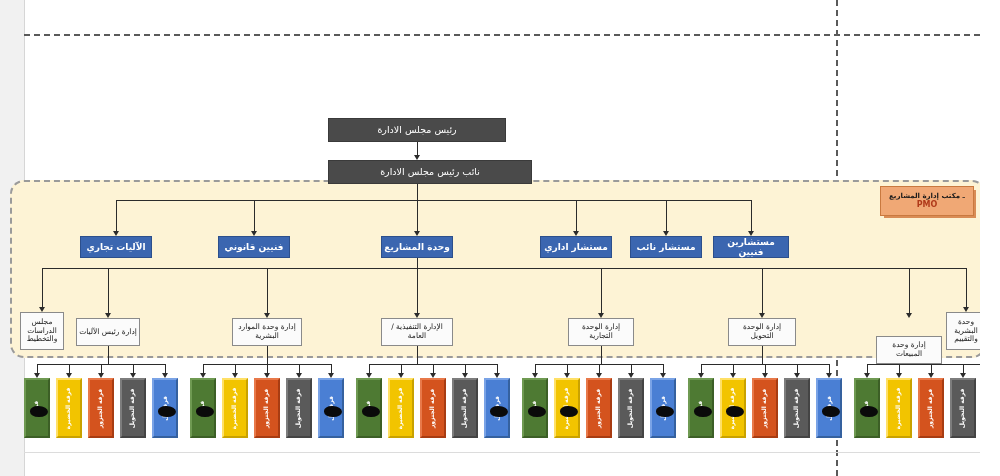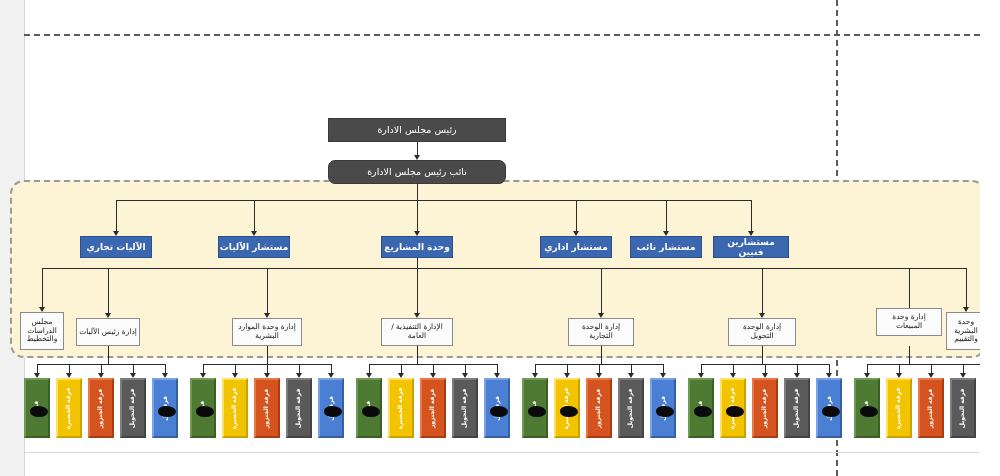--- a/index.html
+++ b/index.html
@@ -107,20 +107,24 @@
 
   <div class="gutter-left"></div>
   <div class="page-edge"></div>
 
   <div class="pb pb-h"></div>
   <div class="pb pb-v"></div>
   <div class="pb pb-bottom"></div>
 
   <div class="pmo-panel"></div>
 
+  <div class="pmo-badge">
+    <span>ـ مكتب إدارة المشاريع</span>
+    <span class="pmo-abbr">PMO</span>
+  </div>
 
   <div id="connectors">
       <div class="ln ln-v" style="left: 417px; top: 142px; height: 13px;"></div>
       <div class="arw" style="left: 413.5px; top: 155px;"></div>
       <div class="ln ln-v" style="left: 417px; top: 184px; height: 16px;"></div>
       <div class="ln ln-h" style="left: 116px; top: 200px; width: 635px;"></div>
       <div class="ln ln-v" style="left: 116px; top: 200px; height: 31px;"></div>
       <div class="arw" style="left: 112.5px; top: 231px;"></div>
       <div class="ln ln-v" style="left: 254px; top: 200px; height: 31px;"></div>
       <div class="arw" style="left: 250.5px; top: 231px;"></div>
@@ -221,31 +225,31 @@
       <div class="ln ln-v" style="left: 963px; top: 364px; height: 9px;"></div>
       <div class="arw" style="left: 959.5px; top: 373px;"></div>
       <div class="ln ln-v" style="left: 995px; top: 364px; height: 9px;"></div>
       <div class="arw" style="left: 991.5px; top: 373px;"></div>
     </div>
 
   <div id="exec-layer">
       <div class="node node-dark" style="left: 328px; top: 118px; width: 178px; height: 24px;">
         <span>رئيس مجلس الادارة</span>
       </div>
-      <div class="node node-dark" style="left: 328px; top: 160px; width: 178px; height: 24px; border-radius: 7px;">
+      <div class="node node-dark" style="left: 328px; top: 160px; width: 204px; height: 24px;">
         <span>نائب رئيس مجلس الادارة</span>
       </div>
     </div>
 
   <div id="advisor-layer">
       <div class="node node-blue" style="left: 80px; top: 236px; width: 72px; height: 22px;">
         <span>الآليات تجاري</span>
       </div>
       <div class="node node-blue" style="left: 218px; top: 236px; width: 72px; height: 22px;">
-        <span>مستشار الآليات</span>
+        <span>فنيين قانوني</span>
       </div>
       <div class="node node-blue" style="left: 381px; top: 236px; width: 72px; height: 22px;">
         <span>وحدة المشاريع</span>
       </div>
       <div class="node node-blue" style="left: 540px; top: 236px; width: 72px; height: 22px;">
         <span>مستشار اداري</span>
       </div>
       <div class="node node-blue" style="left: 630px; top: 236px; width: 72px; height: 22px;">
         <span>مستشار نائب</span>
       </div>
@@ -266,21 +270,21 @@
       </div>
       <div class="node node-white" style="left: 381px; top: 318px; width: 72px; height: 28px;">
         <span>الإدارة التنفيذية / العامة</span>
       </div>
       <div class="node node-white" style="left: 568px; top: 318px; width: 66px; height: 28px;">
         <span>إدارة الوحدة التجارية</span>
       </div>
       <div class="node node-white" style="left: 728px; top: 318px; width: 68px; height: 28px;">
         <span>إدارة الوحدة التحويل</span>
       </div>
-      <div class="node node-white" style="left: 876px; top: 308px; width: 66px; height: 28px;">
+      <div class="node node-white" style="left: 876px; top: 336px; width: 66px; height: 28px;">
         <span>إدارة وحدة المبيعات</span>
       </div>
       <div class="node node-white" style="left: 946px; top: 312px; width: 40px; height: 38px;">
         <span>وحدة البشرية والتقييم</span>
       </div>
     </div>
 
   <div id="team-layer">
       <div class="team t-green" style="left: 24px;">
         <span class="tlabel">فرقة</span>

